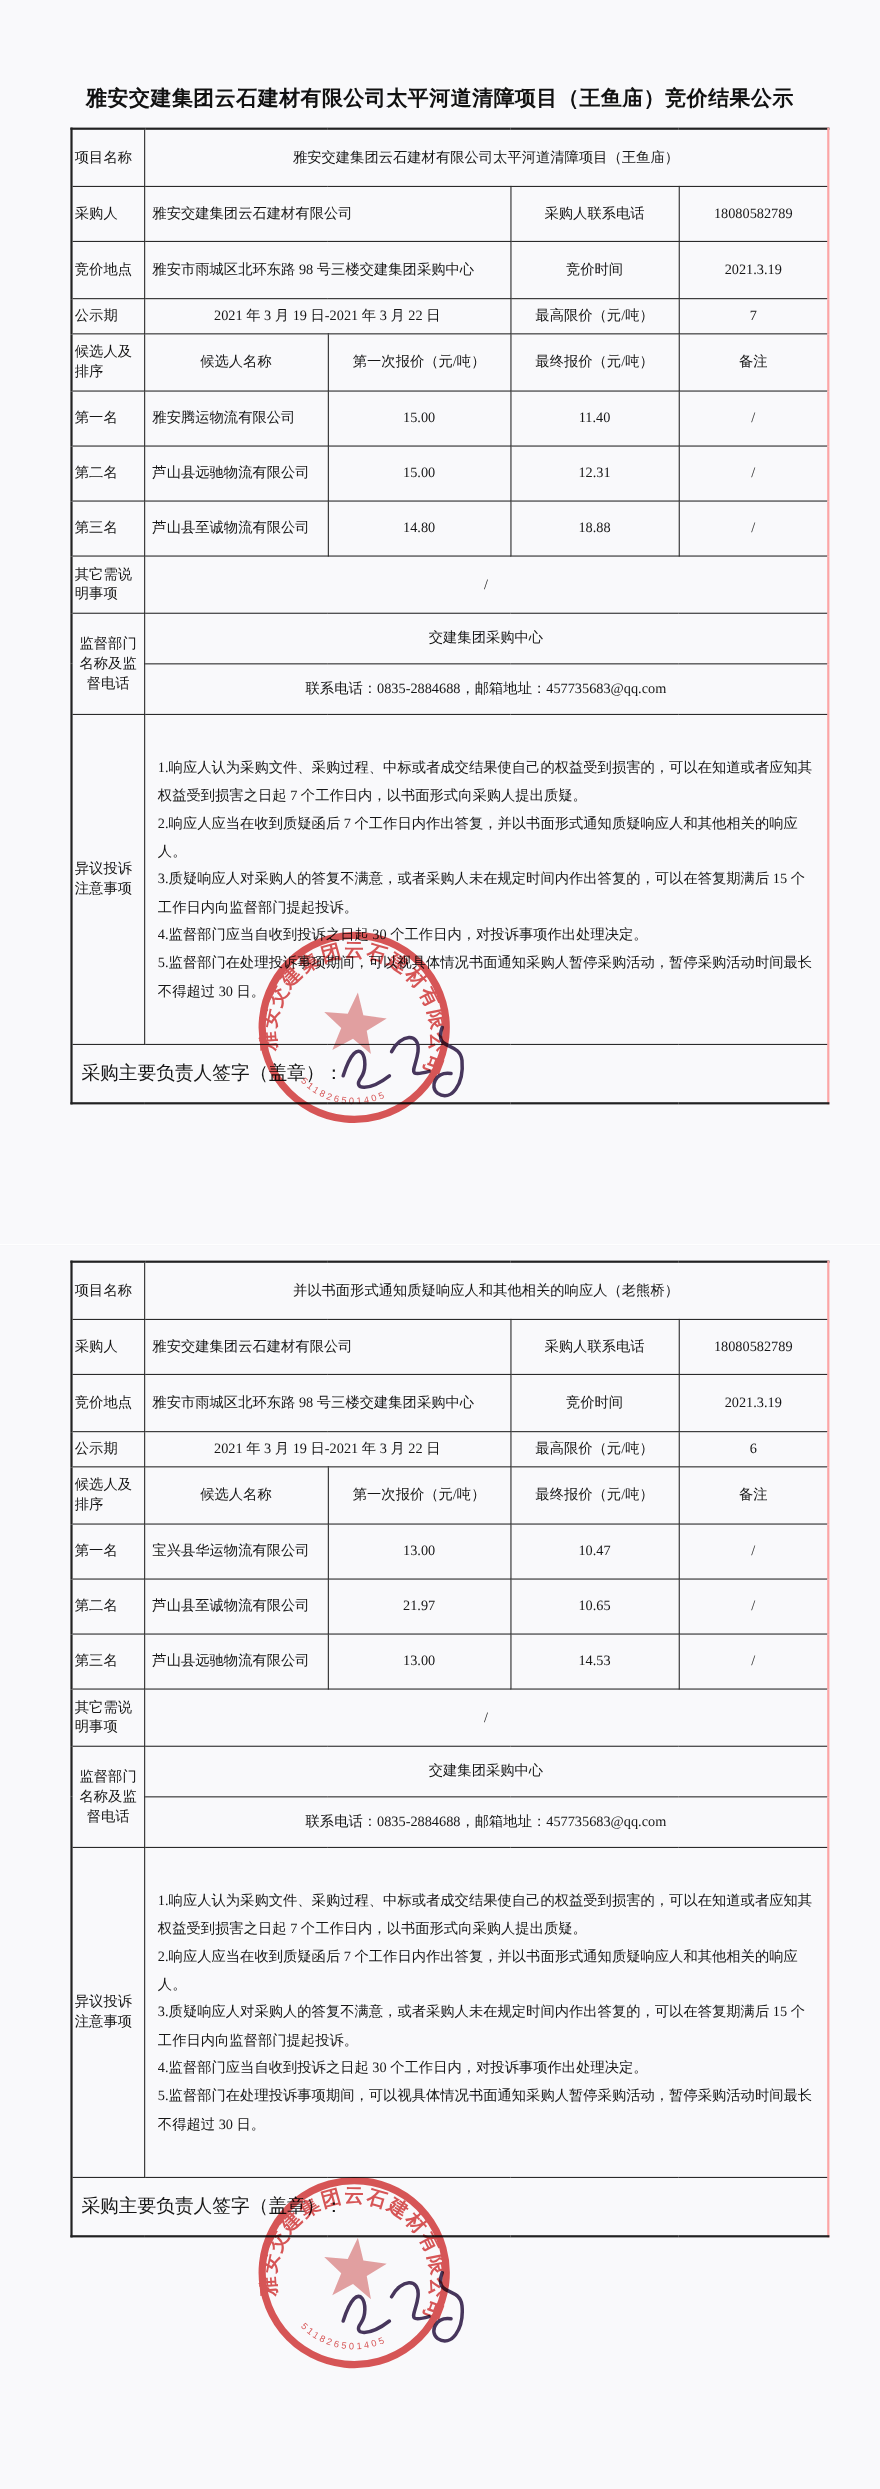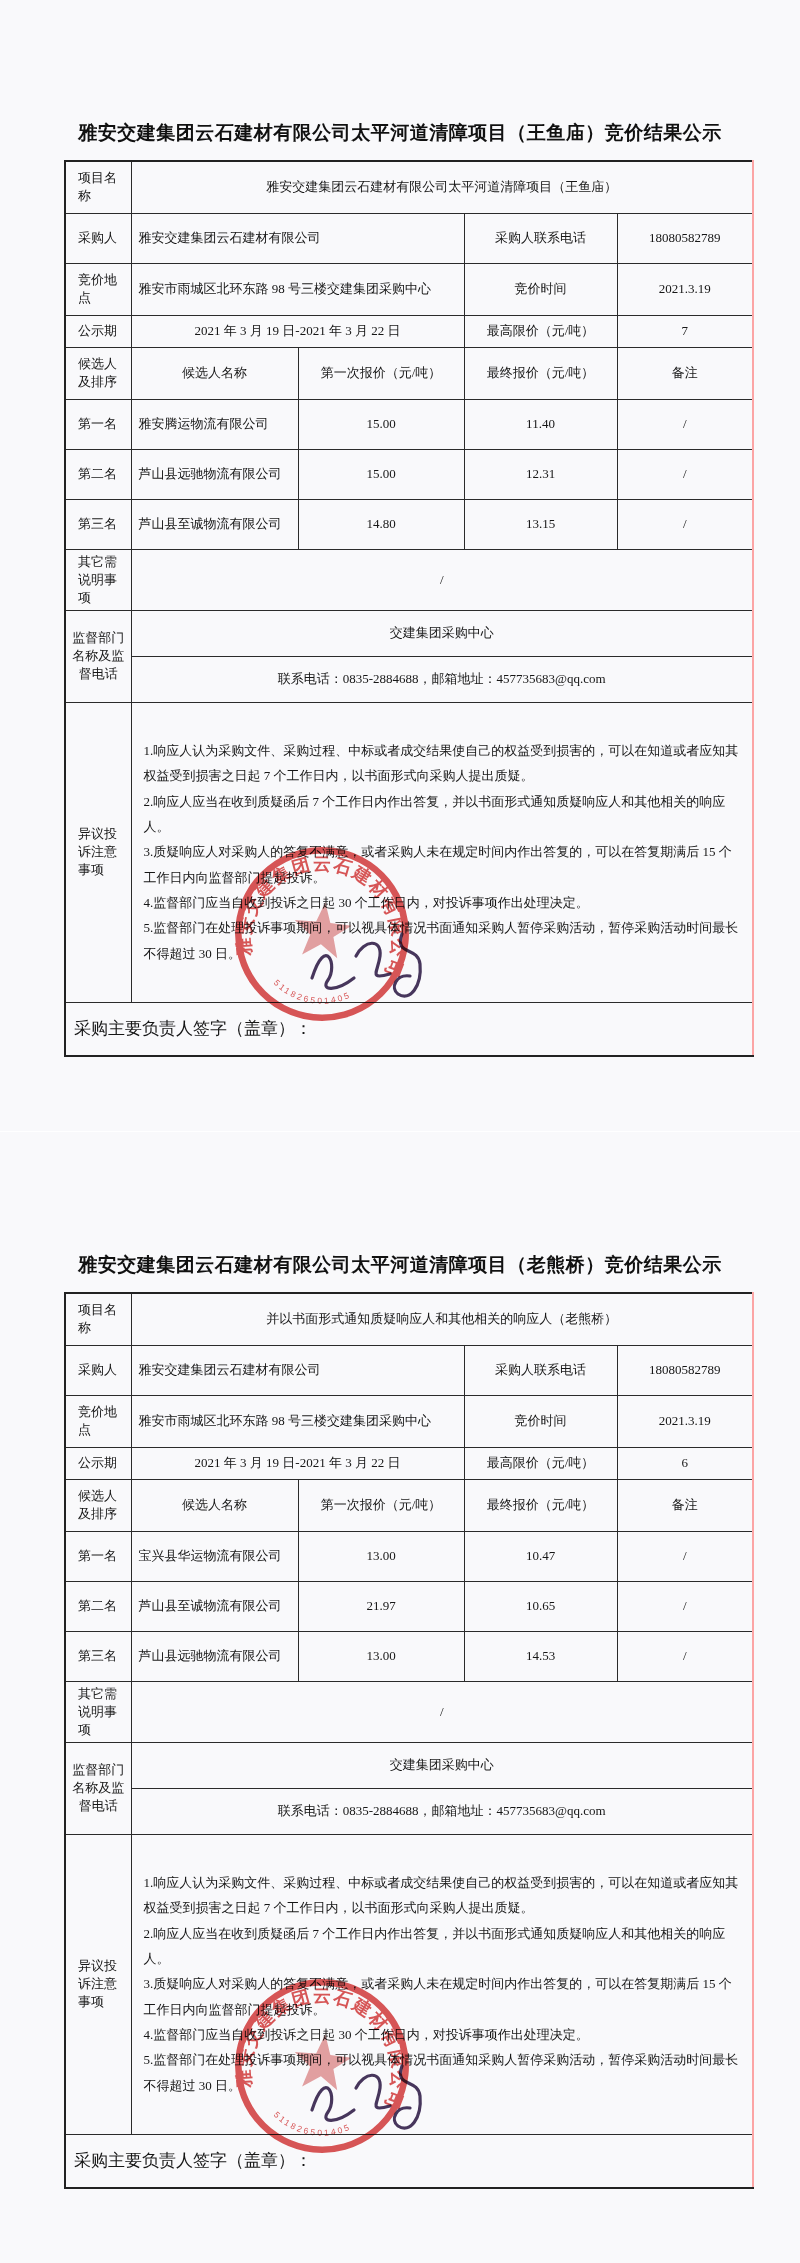--- a/index.html
+++ b/index.html
@@ -2,30 +2,30 @@
 <html><head>
 <meta charset="utf-8">
 <style>
   * { margin:0; padding:0; box-sizing:border-box; }
   html,body { background:#eef0f3; }
   body { width:800px; font-family:"Liberation Serif","DejaVu Serif",serif; color:#161616; }
   .sheet { position:relative; width:800px; height:1131px; background:#f9f9fb; overflow:hidden; }
   .sheet.first { box-shadow:0 1px 0 #ffffff; }
   .page-divider { height:1px; background:#ffffff; box-shadow:0 1px 3px rgba(120,125,140,.25); }
 
-  .doc-title { margin:120px 40px 0 40px; text-align:center; font-family:"Liberation Sans","DejaVu Sans",sans-serif; font-weight:bold; font-size:19px; letter-spacing:.5px; color:#111; }
+  .doc-title { margin:76px 40px 0 40px; text-align:center; font-family:"Liberation Sans","DejaVu Sans",sans-serif; font-weight:bold; font-size:19px; letter-spacing:.5px; color:#111; }
 
   table.doc-table { border-collapse:collapse; table-layout:fixed; width:688px; margin:14px 0 0 64px; font-size:13px; }
   table.doc-table td { border:1px solid #2b2b2b; vertical-align:middle; word-break:break-all; }
   table.doc-table tr.outer-top td { border-top:2px solid #222; }
   table.doc-table td.edge-l { border-left:2px solid #222; }
   table.doc-table td.edge-r { border-right:2px solid #fca5a5; }
   table.doc-table tr.outer-bottom td { border-bottom:2px solid #222; }
 
-  td.lbl { padding:3px 4px 3px 12px; text-align:left; }
+  td.lbl { padding:3px 4px 3px 2px; text-align:left; }
   td.ctr { text-align:center; }
   td.lft { text-align:left; padding:3px 4px 3px 7px; }
   td.notes-cell { padding:8px 10px 8px 12px; line-height:1.95; text-align:left; }
   td.sig-cell { padding:4px 4px 4px 8px; text-align:left; font-size:17px; }
 
   .stamp { position:absolute; left:228px; top:838px; width:188px; height:192px; transform:rotate(6deg); opacity:.88; mix-blend-mode:multiply; pointer-events:none; }
   .signature { position:absolute; left:298px; top:916px; width:150px; height:110px; pointer-events:none; }
 </style>
 </head>
 <body>
@@ -88,21 +88,21 @@
       <td class="lbl edge-l">第二名</td>
       <td class="lft">芦山县远驰物流有限公司</td>
       <td class="ctr">15.00</td>
       <td class="ctr">12.31</td>
       <td class="ctr edge-r">/</td>
     </tr>
     <tr style="height:50px">
       <td class="lbl edge-l">第三名</td>
       <td class="lft">芦山县至诚物流有限公司</td>
       <td class="ctr">14.80</td>
-      <td class="ctr">13.15</td>
+      <td class="ctr">18.88</td>
       <td class="ctr edge-r">/</td>
     </tr>
 
     <tr style="height:52px">
       <td class="lbl edge-l">其它需说明事项</td>
       <td class="ctr edge-r" colspan="4">/</td>
     </tr>
 
     <tr style="height:46px">
       <td class="lbl edge-l ctr" rowspan="2" style="text-align:center;padding:3px 4px">监督部门名称及监督电话</td>
@@ -149,21 +149,20 @@
     </text>
     <text font-size="9" fill="#d84040" font-family="Liberation Sans, sans-serif">
       <textPath href="#sealArcBottom1" startOffset="8" textLength="88">511826501405</textPath>
     </text>
   </svg>
 </div>
 
 <div class="page-divider"></div>
 
 <div class="sheet">
-  <div class="doc-title">雅安交建集团云石建材有限公司太平河道清障项目（老熊桥）竞价结果公示</div>
 
   <table class="doc-table">
     <colgroup>
         <col style="width:66px">
         <col style="width:167px">
         <col style="width:166px">
         <col style="width:153px">
         <col style="width:136px">
       </colgroup>
 

